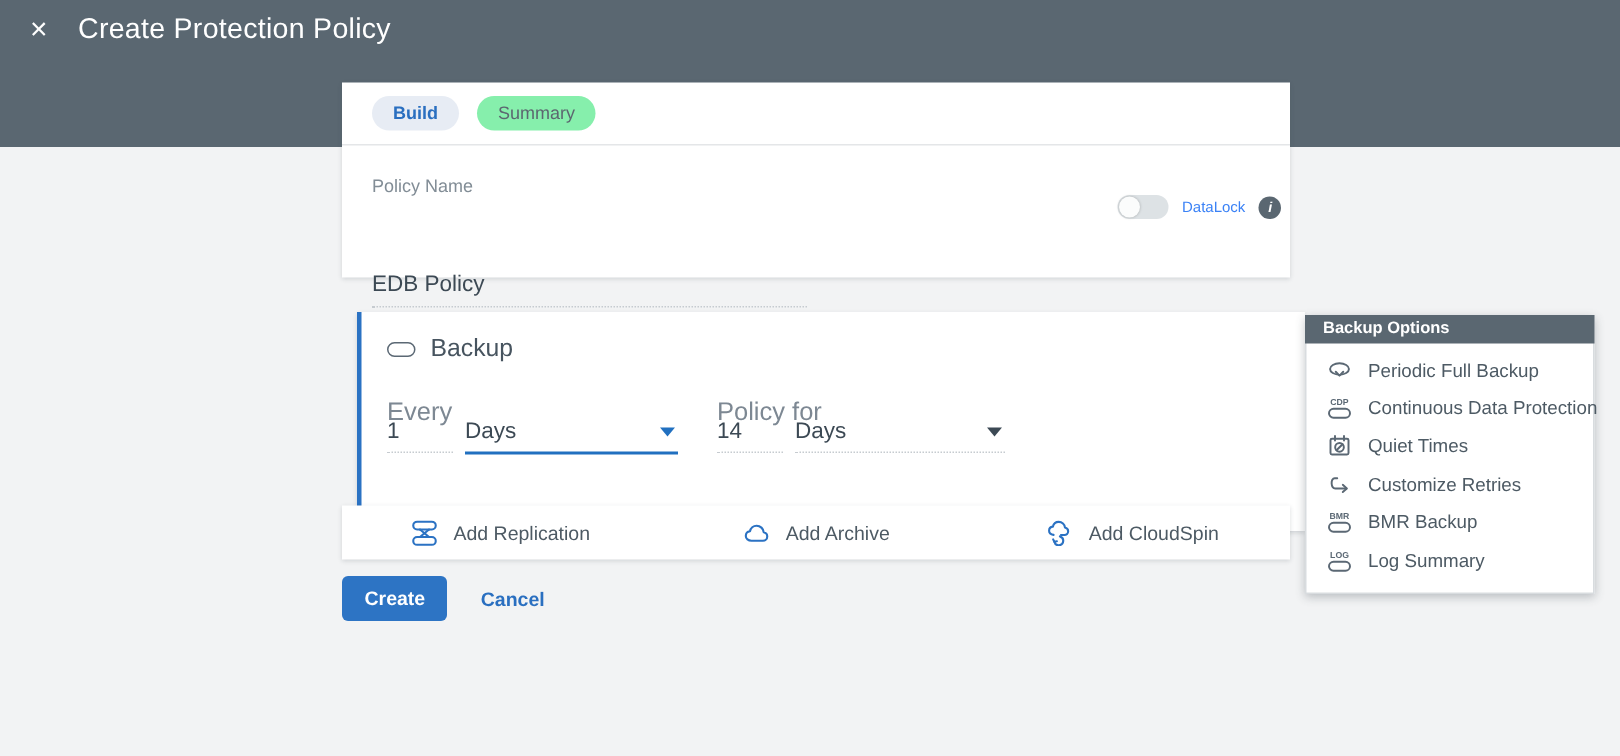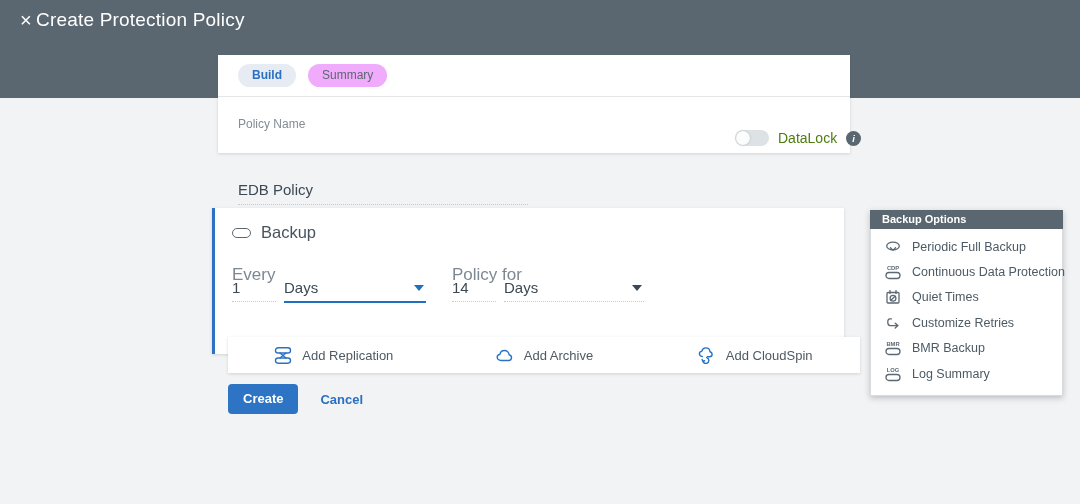--- a/index.html
+++ b/index.html
@@ -13,63 +13,63 @@
   
   .topbar {
     position:absolute; left:0; top:0; width:1080px; height:98px;
     background:#5a6771;
   }
   .topbar .close {
     position:absolute; left:16px; top:7px; color:#ffffff;
     font-size:20px; line-height:26px; cursor:pointer; padding:0 4px;
   }
   .topbar .title {
-    position:absolute; left:36px; top:6px; color:#ffffff;
+    position:absolute; left:52px; top:6px; color:#ffffff;
     font-size:19px; line-height:27px; font-weight:400; letter-spacing:.2px;
   }
 
   
   .card {
     position:absolute; background:#ffffff;
     box-shadow:0 1px 3px rgba(55,65,75,.18);
   }
-  .card1 { left:218px; top:55px;  width:632px; height:98px; }
-  .card2 { left:212px; top:208px; width:632px; height:146px; border-left:3px solid #2b72c3; }
+  .card1 { left:228px; top:55px;  width:632px; height:130px; }
+  .card2 { left:238px; top:208px; width:632px; height:146px; border-left:3px solid #2b72c3; }
   .card3 { left:228px; top:337px; width:632px; height:36px; display:flex; align-items:center; }
 
   
   .tabs {
     height:42px; border-bottom:1px solid #e4e6e8;
     display:flex; align-items:center; gap:12px; padding-left:20px;
   }
   .pill {
     font-size:12px; line-height:12px; padding:5px 14px 6px;
     border-radius:12px; cursor:pointer; font-weight:700;
   }
   .pill.active { background:#e7ecf4; color:#2a6fc0; }
-  .pill.inactive { background:#f0abfc; color:#5c6770; font-weight:400; }
+  .pill.inactive { background:#86efac; color:#5c6770; font-weight:400; }
 
   
   .pn-label { position:absolute; left:20px; top:62px; font-size:12px; color:#828d96; }
   .pn-input {
     position:absolute; left:20px; top:78px; width:290px;
     border:none; outline:none; background:transparent;
     border-bottom:1px dotted #c6cbd0; padding:0 0 6px 0;
     font-family:inherit; font-size:15px; color:#3c4954;margin-top:48px;
   }
   .datalock { position:absolute; left:517px; top:75px; display:flex; align-items:center; gap:9px; }
   .toggle {
     position:relative; width:34px; height:16px; border-radius:9px;
     background:#dde2e5; cursor:pointer; flex:0 0 auto;
   }
   .toggle .knob {
     position:absolute; left:1px; top:1px; width:14px; height:14px;
     border-radius:50%; background:#fbfcfc; box-shadow:0 0 2px rgba(0,0,0,.25);
   }
-  .datalock .dl-label { font-size:14px; color:#4d7c0f; }
+  .datalock .dl-label { font-size:10px; color:#3b82f6; }
   .info-dot {
     width:15px; height:15px; border-radius:50%; background:#5a6771;
     color:#fff; font-size:9.5px; font-weight:700; font-style:italic;
     display:flex; align-items:center; justify-content:center; cursor:pointer;
   }
 
   
   .bk-title { position:absolute; left:17px; top:15px; display:flex; align-items:center; gap:10px; }
   .oval-icon { width:19px; height:10px; border:1.6px solid #5b6874; border-radius:10px; }
   .bk-title .bk-text { font-size:16.5px; color:#47545f; }

